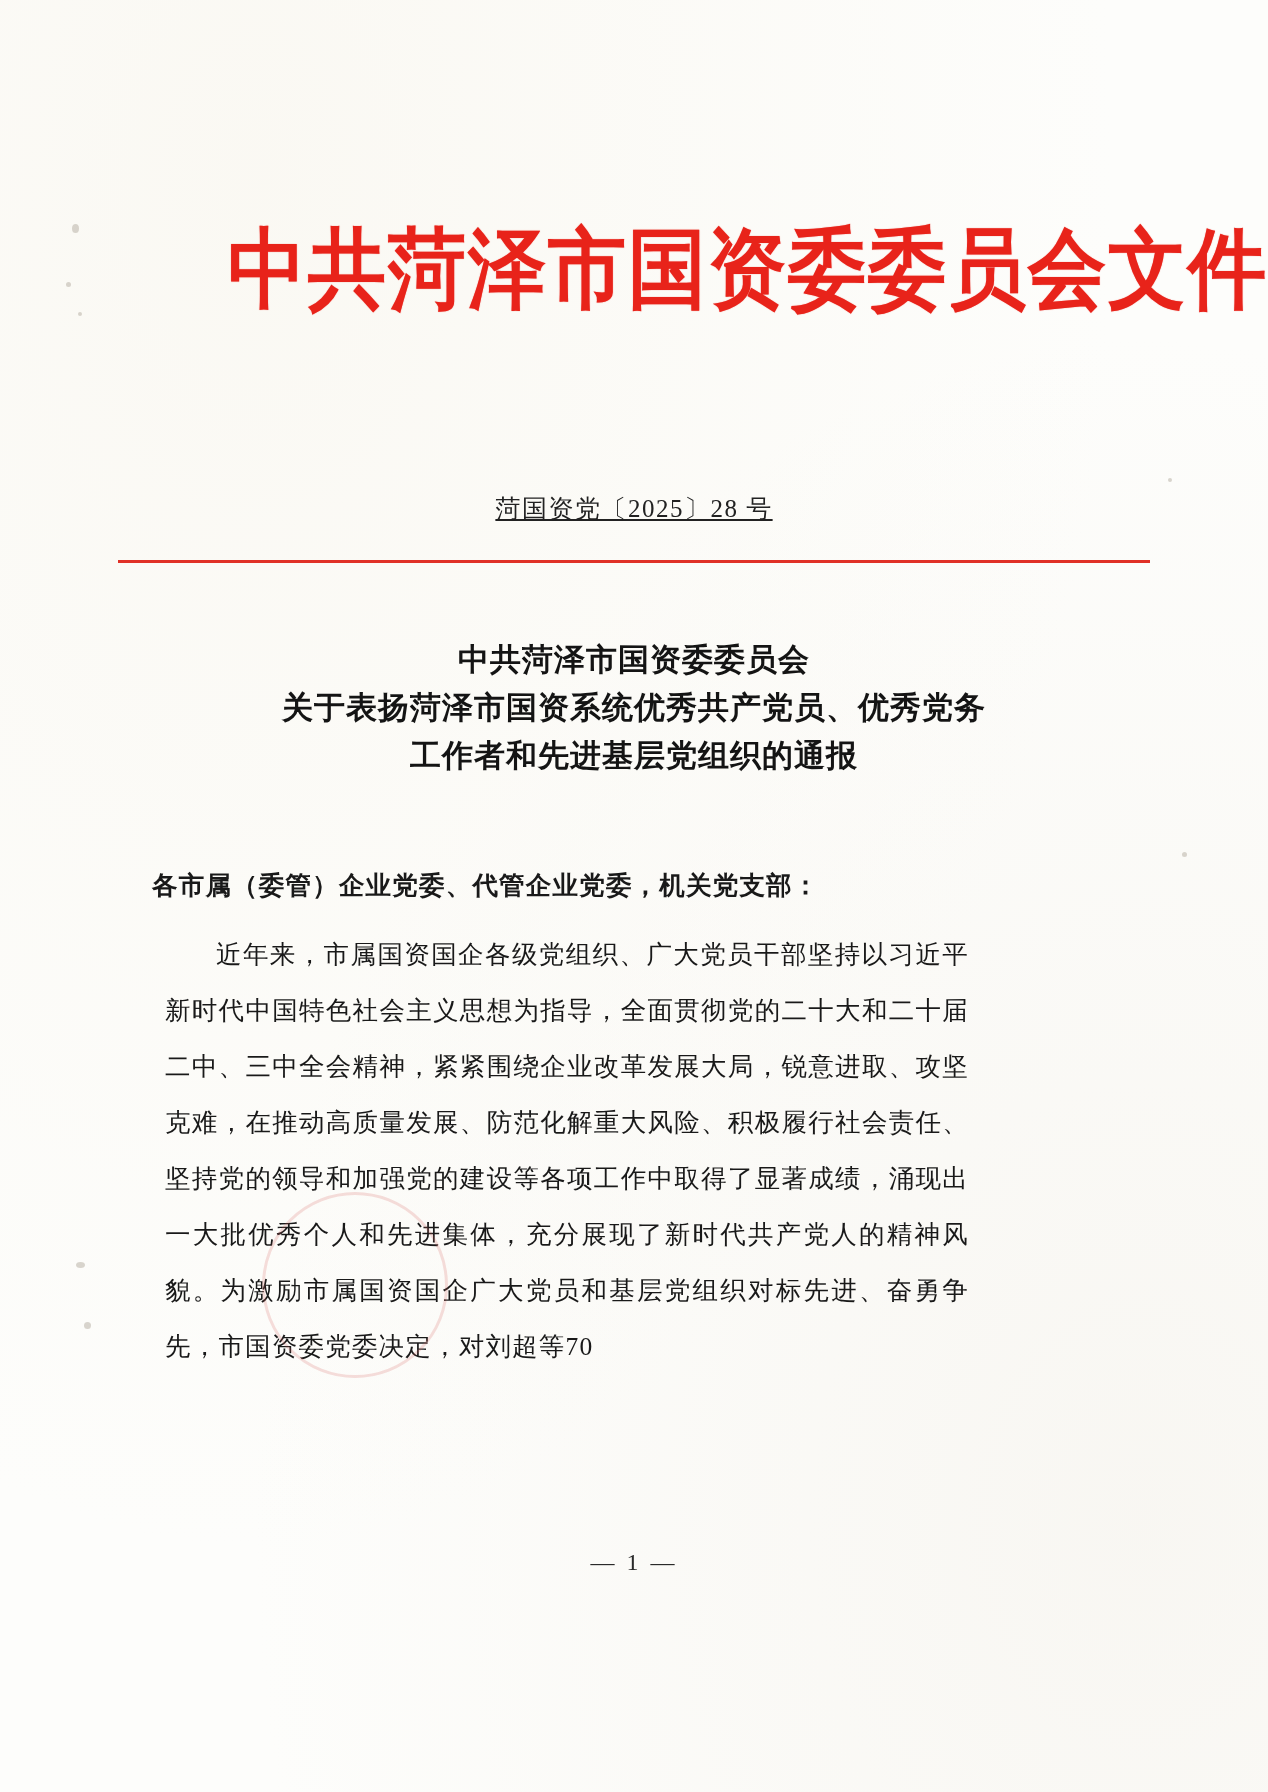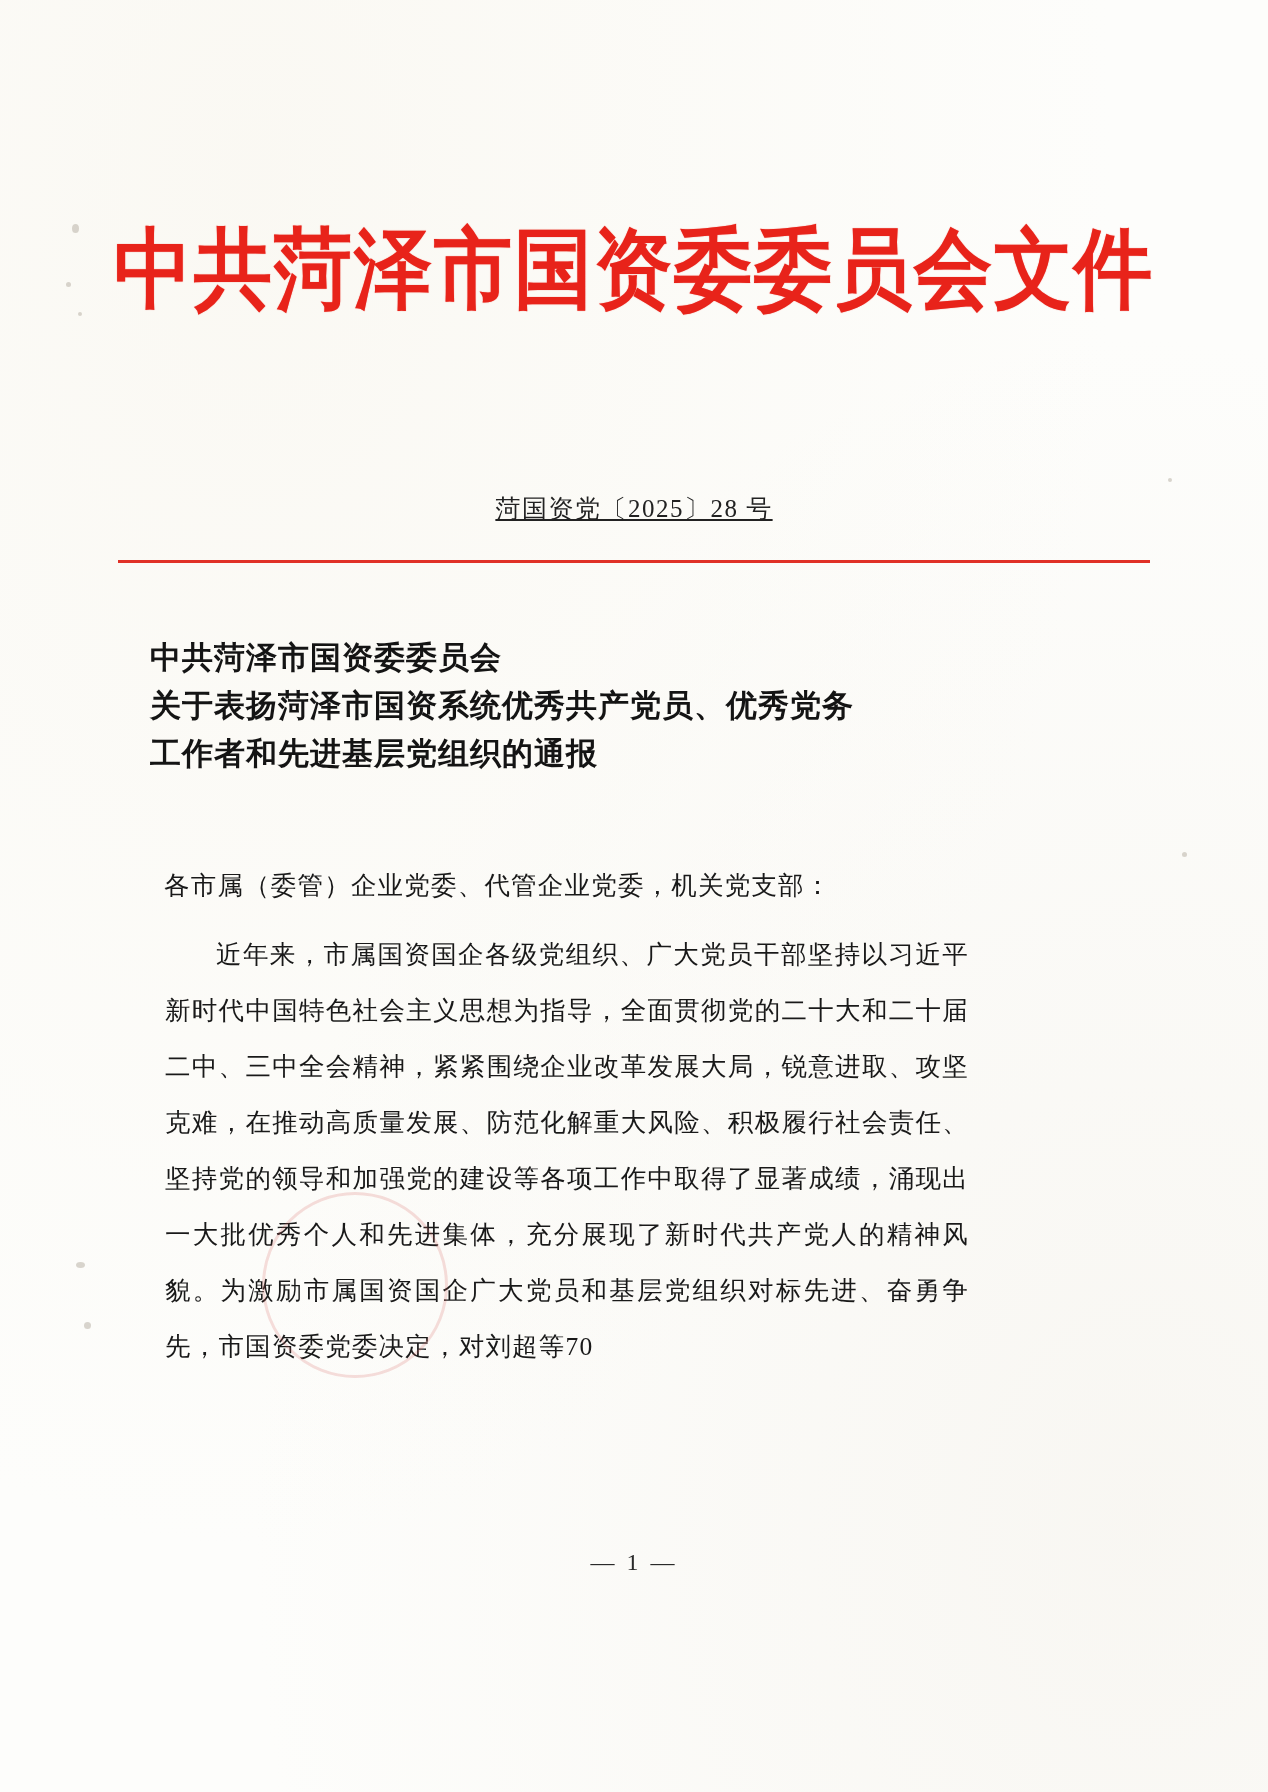--- a/index.html
+++ b/index.html
@@ -29,21 +29,21 @@
       radial-gradient(ellipse at 90% 85%, rgba(247,245,240,0.8) 0%, rgba(253,253,251,0) 55%);
     pointer-events: none;
   }
 
   
   .masthead {
     position: absolute;
     top: 228px;
     left: 0;
     width: 100%;
-    text-align: center;
+    text-align: right;
   }
   .masthead-title {
     display: inline-block;
     font-family: "DejaVu Serif", "Liberation Serif", serif;
     font-weight: 700;
     font-size: 78px;
     line-height: 1.05;
     letter-spacing: 2px;
     color: #e8231a;
     text-shadow: 0 0 1px rgba(232,35,26,0.6);
@@ -72,21 +72,22 @@
     height: 3px;
     background: #e03127;
   }
 
   
   .title-block {
     position: absolute;
     top: 636px;
     left: 150px;
     width: 968px;
-    font-family: Liberation Mono, monospace;
+    text-align: center;
+    font-family: Liberation Sans, sans-serif;
     font-weight: 700;
     font-size: 31px;
     line-height: 1.55;
     letter-spacing: 1px;
     color: #141414;
   }
   .title-block div { white-space: nowrap; }
 
   
   .body-block {
@@ -95,21 +96,22 @@
     left: 152px;
     width: 830px;
     font-size: 25.5px;
     line-height: 56px;
     letter-spacing: 1.2px;
     color: #191919;
     text-align: justify;
     text-justify: inter-character;
   }
   .body-block .salutation {
-    margin: 0 0 0 12px;
+    margin: 0 0 0 0;
+    font-weight: bold;
   }
   .body-block .para {
     margin: 13px;
     text-indent: 2em;
   }
 
   
   .page-number {
     position: absolute;
     bottom: 216px;

